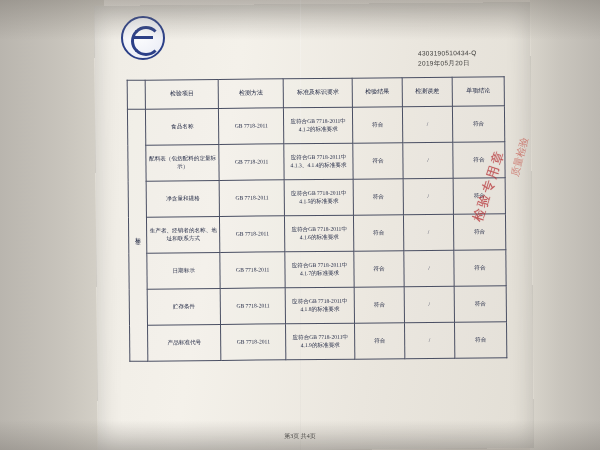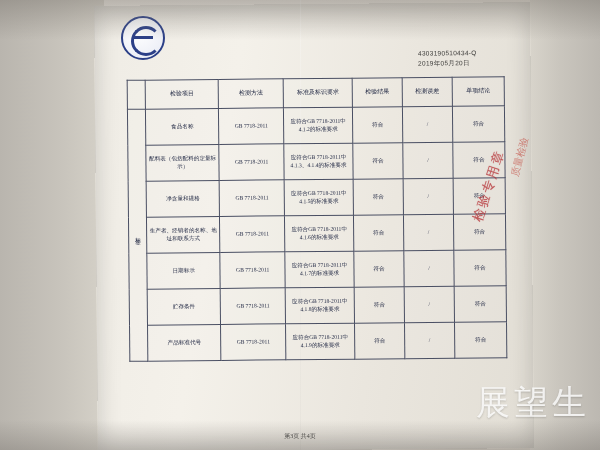--- a/index.html
+++ b/index.html
@@ -219,17 +219,16 @@
         <td>/</td>
         <td>符合</td>
       </tr>
     </tbody>
   </table>
 
   <div class="stamp2">质量检验</div>
   <div class="stamp">检验专用章</div>
 
   <div class="footer">第3页 共4页</div>
-  <div class="watermark">展望生</div>
 
   <div class="topshade"></div>
   <div class="botshade"></div>
 </div>
 
 </body></html>

